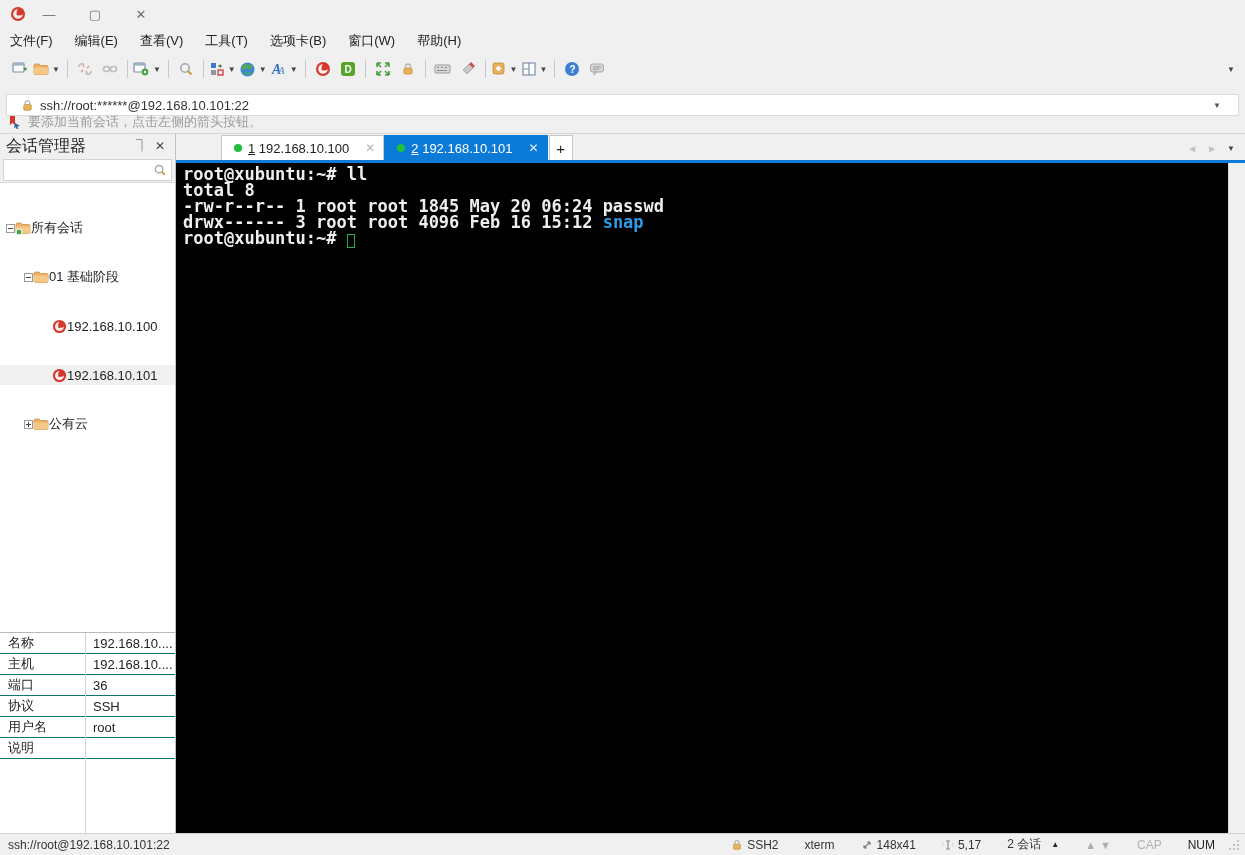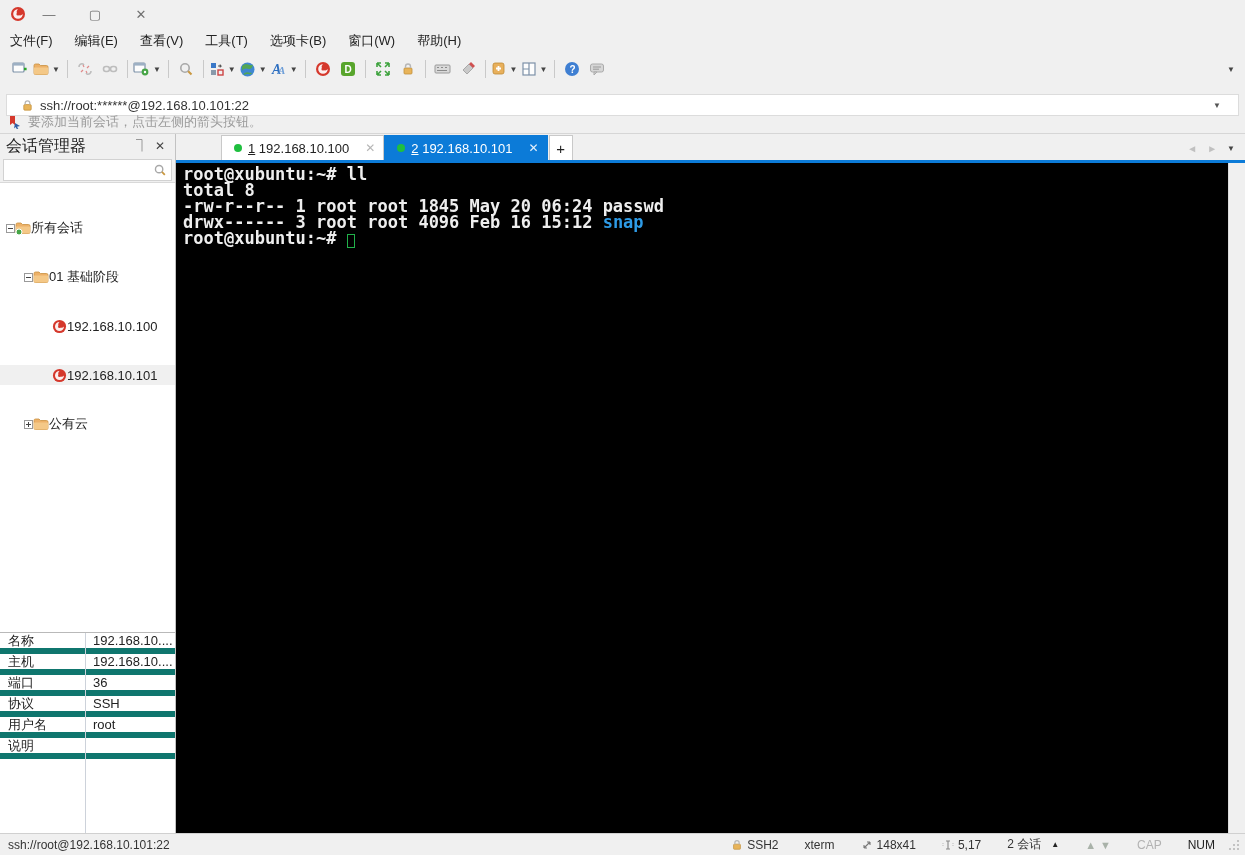--- a/index.html
+++ b/index.html
@@ -55,21 +55,21 @@
   .tree-row.selected { background:#f0f0f0; }
   .expander { width:9px; height:9px; border:1px solid #9a9a9a; background:#fff; position:relative; flex:0 0 auto; }
   .expander::before, .expander.plus::after { content:""; position:absolute; background:#444; }
   .expander::before { left:1px; right:1px; top:3px; height:1px; }
   .expander.plus::after { top:1px; bottom:1px; left:3px; width:1px; }
   .tree-label { color:#222; }
 
   
   .props { height:201px; flex:0 0 auto; background:#fff; border-top:1px solid #b9b9b9; position:relative; font-size:13px; }
   .props::after { content:""; position:absolute; left:85px; top:0; bottom:0; width:1px; background:#cdd2da; }
-  .prop-row { height:21px; display:flex; align-items:center; border-bottom:6px solid #0f766e; }
+  .prop-row { height:21px; display:flex; align-items:center; border-bottom:1px solid #0f766e; }
   .prop-key { width:85px; padding-left:8px; flex:0 0 auto; }
   .prop-val { flex:1; padding-left:8px; white-space:nowrap; overflow:hidden; }
 
   
   .content { flex:1; display:flex; flex-direction:column; min-width:0; }
   .tabbar { height:26px; display:flex; align-items:flex-end; background:#f0f0f0;margin-left:45px; }
   .tab { height:25px; display:flex; align-items:center; gap:6px; padding:0 8px 0 12px; background:#fff; border:1px solid #c9c9c9; border-bottom:none; font-size:13px; }
   .tab .dot { width:8px; height:8px; border-radius:50%; background:#1fbf3f; flex:0 0 auto; }
   .tab .t-num { text-decoration:underline; }
   .tab .t-close { color:#b5b5b5; font-size:12px; margin-left:10px; }

